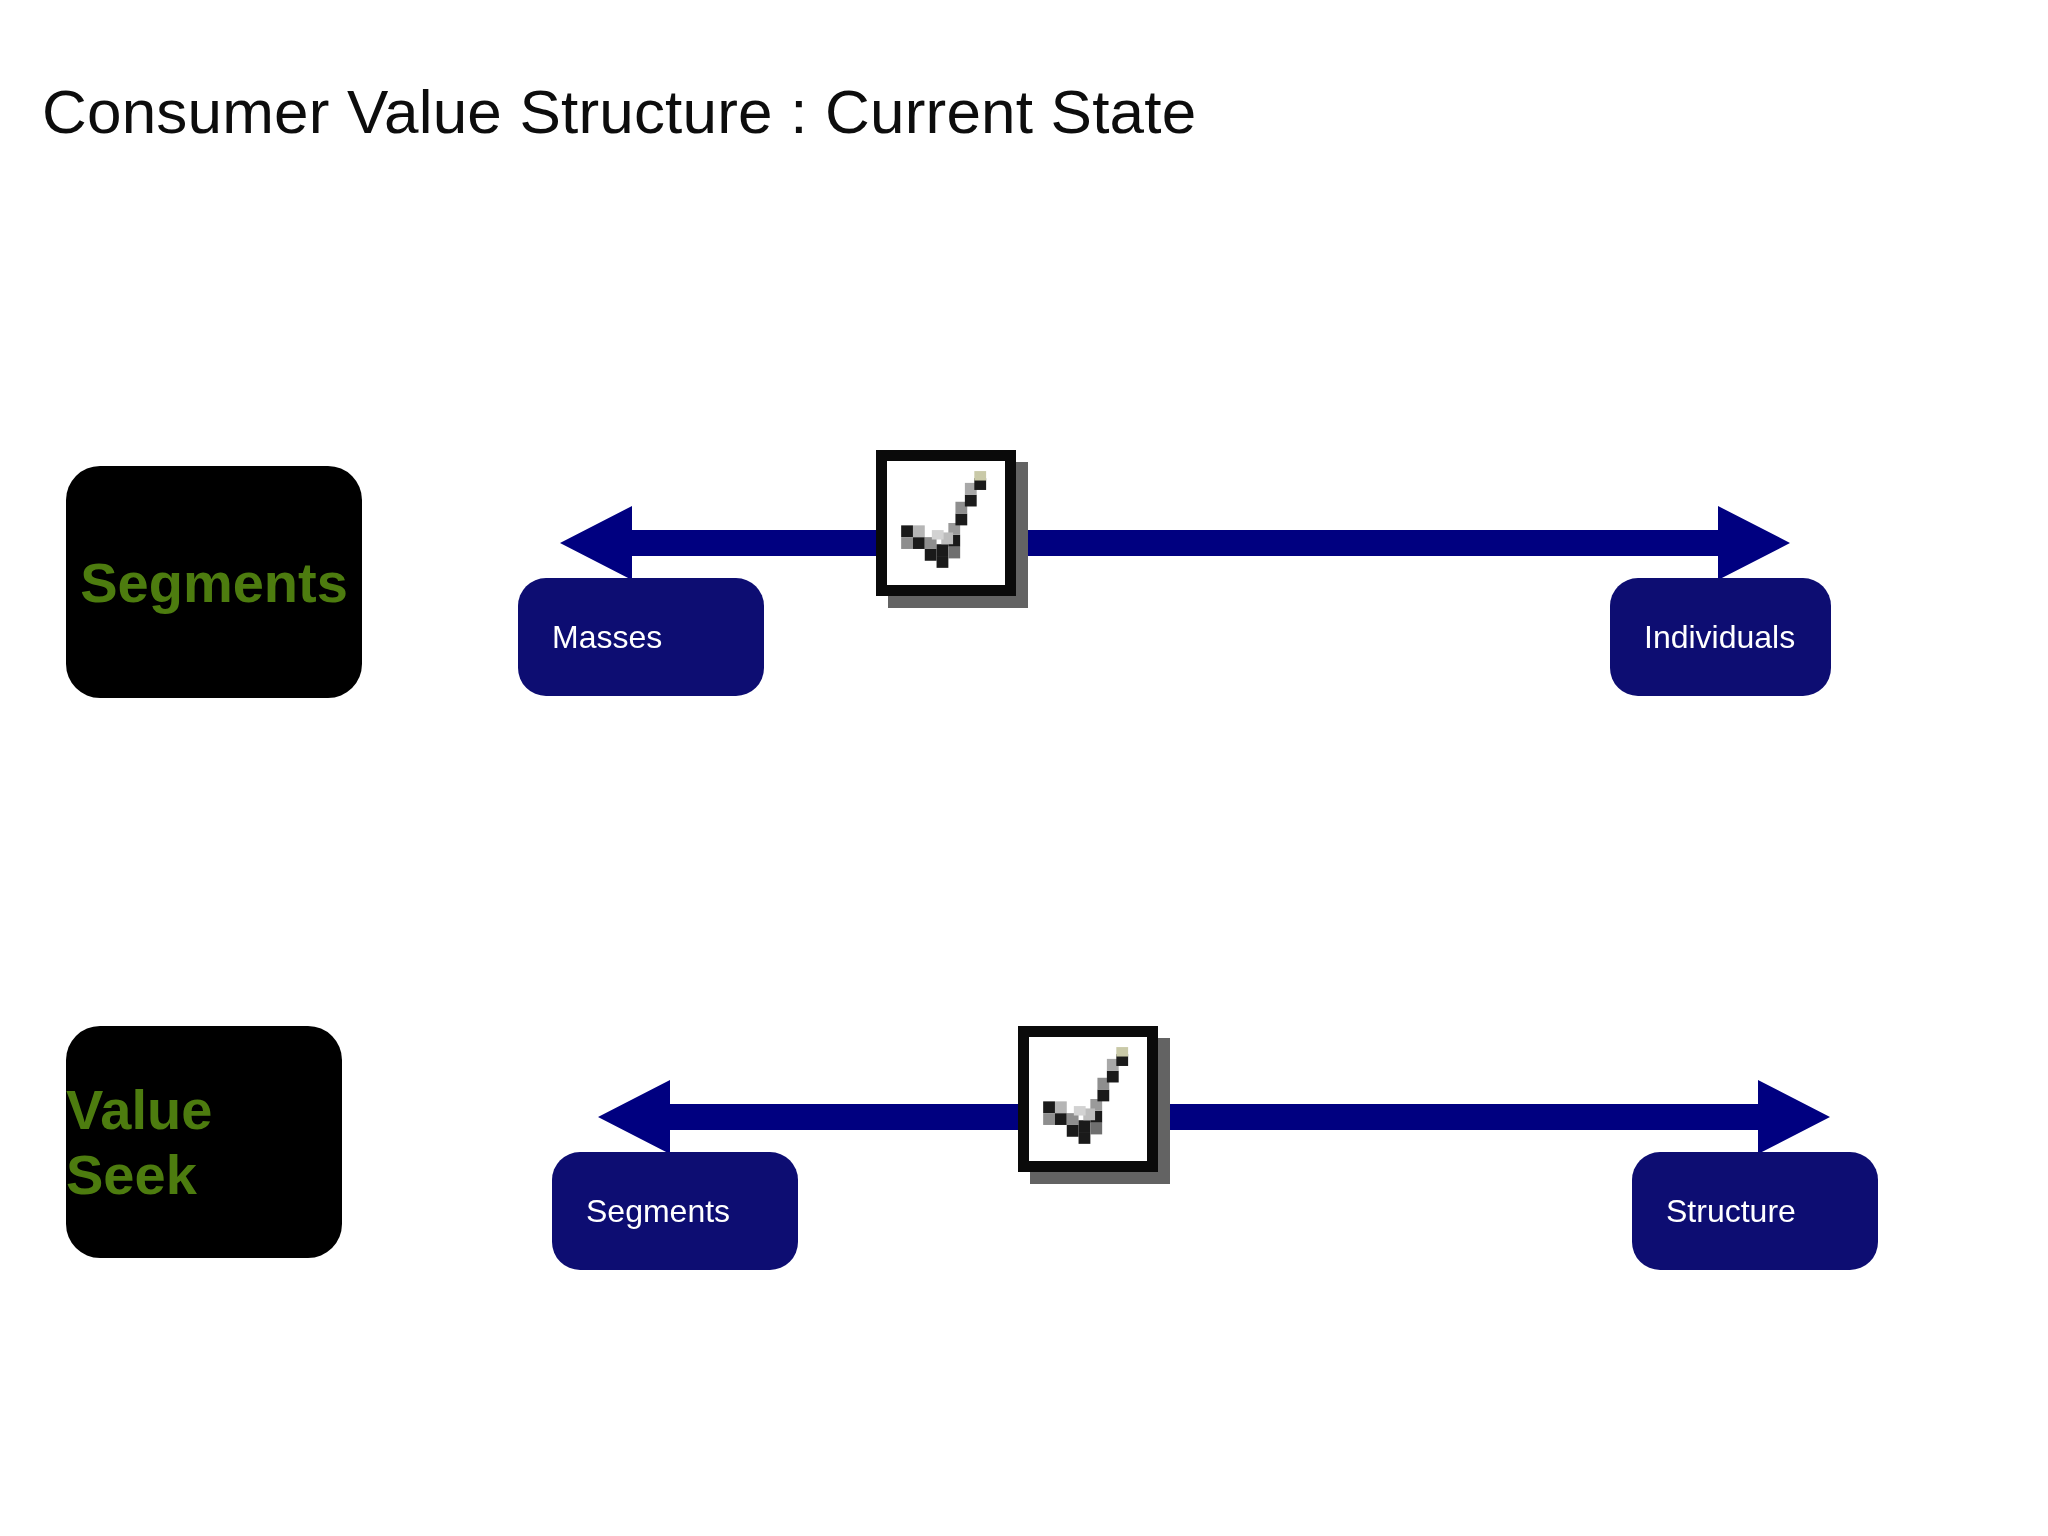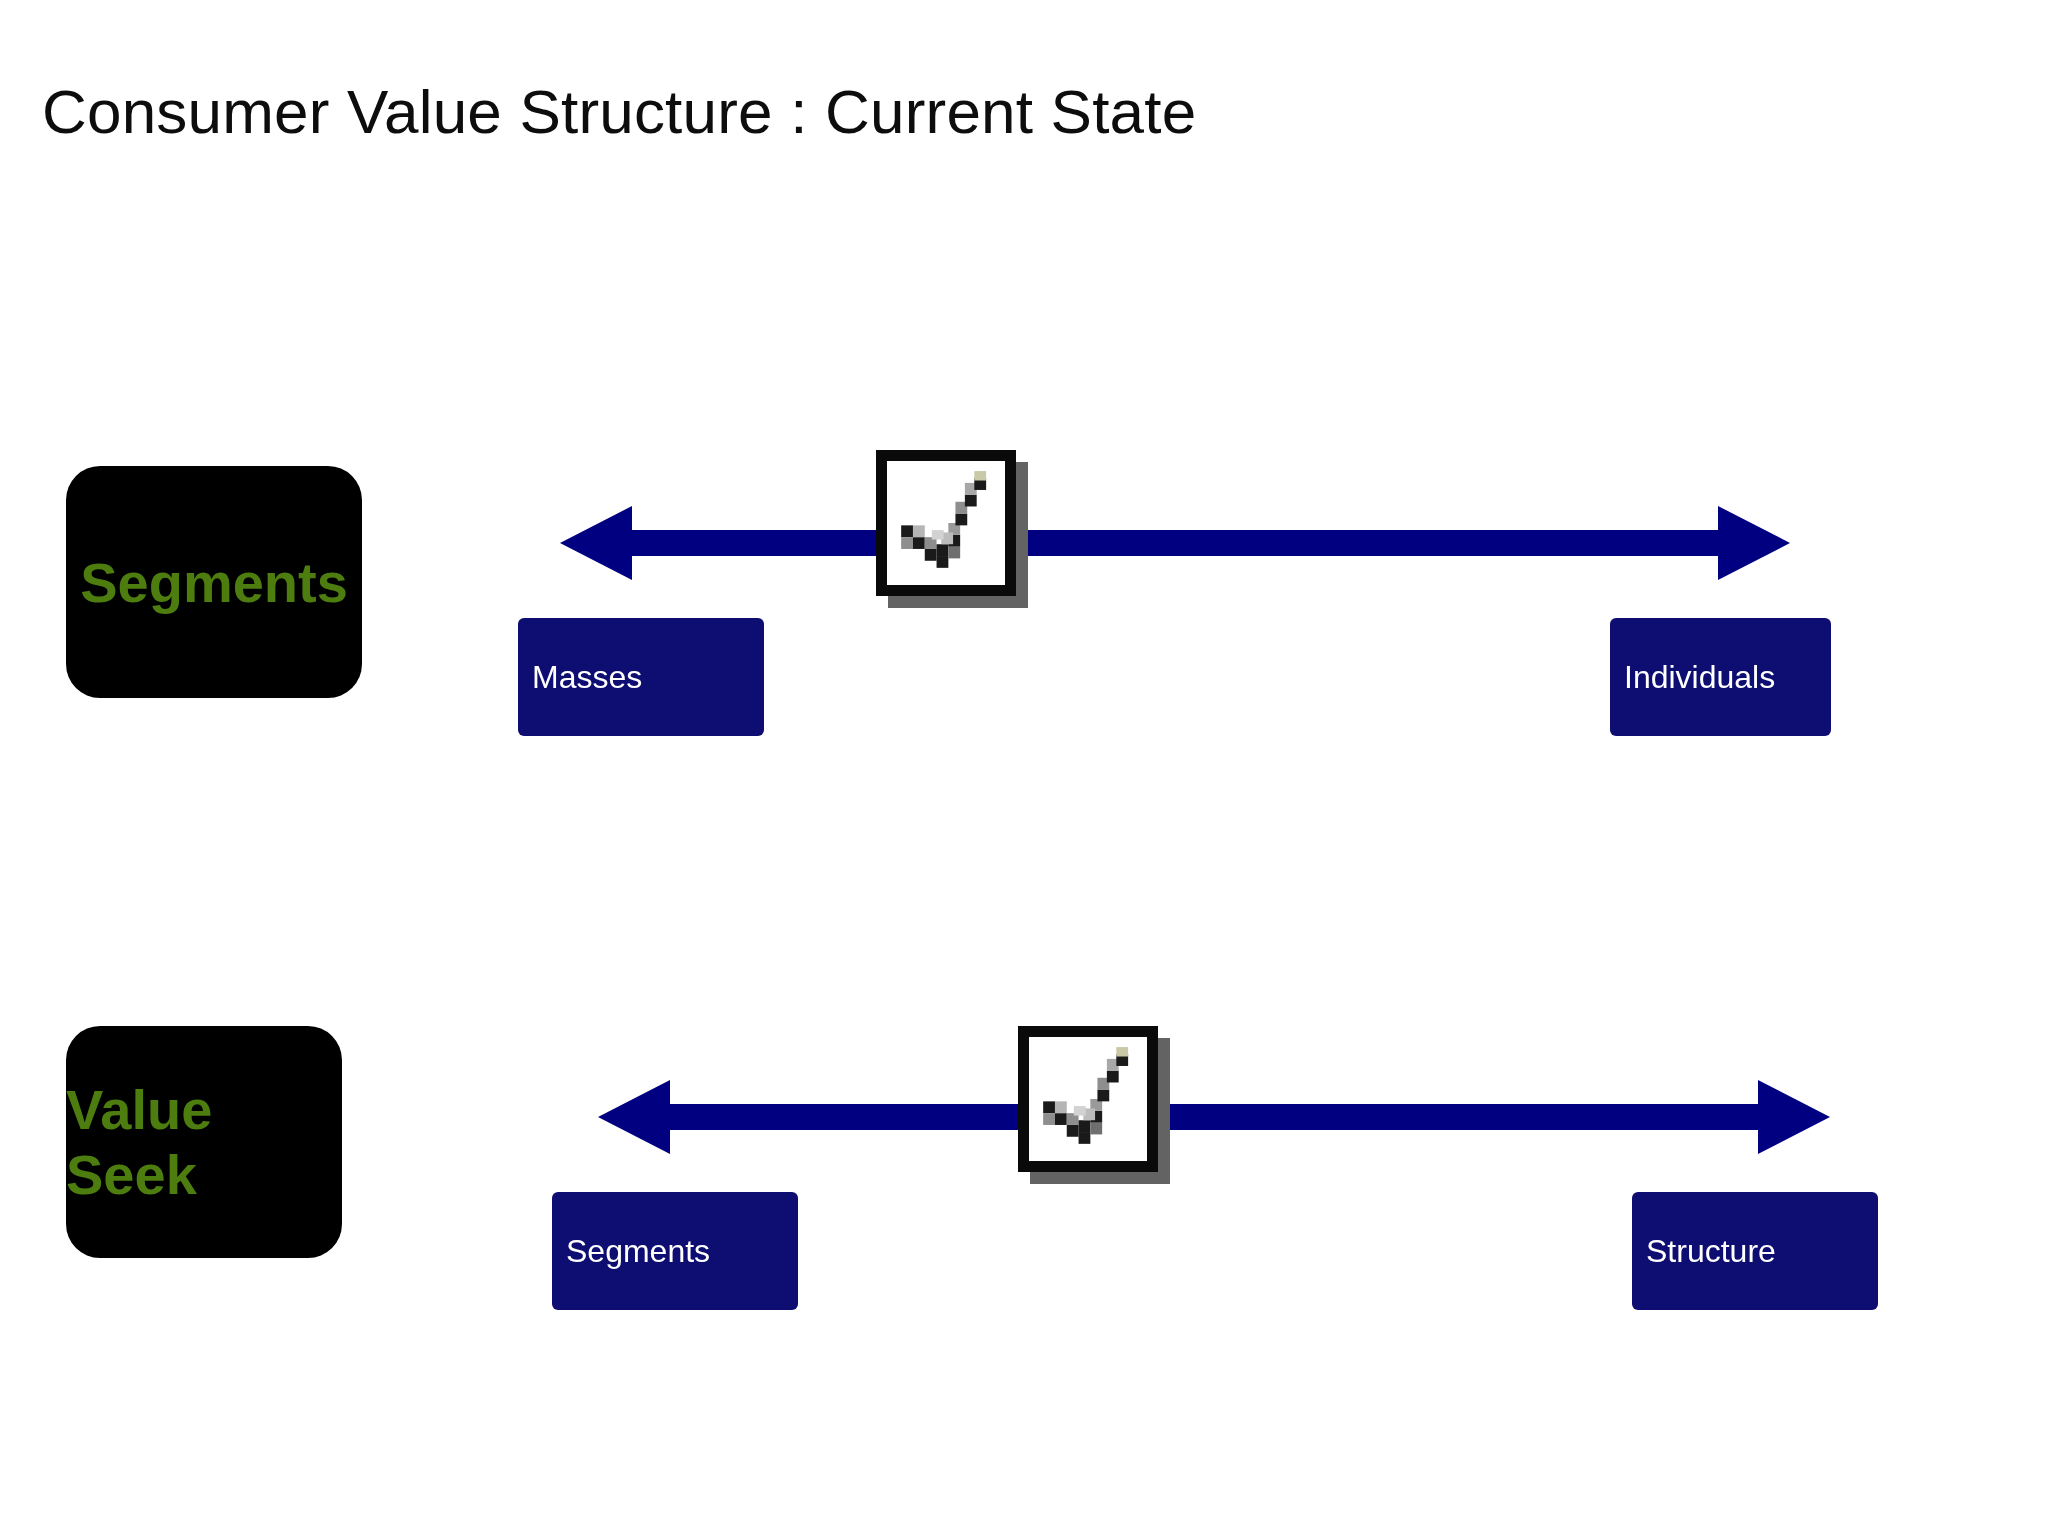--- a/index.html
+++ b/index.html
@@ -62,28 +62,27 @@
     left: 66px;
     top: 26px;
     width: 276px;
     height: 232px;
   }
 
   
   .pole {
     position: absolute;
     background: #0d0d72;
-    border-radius: 6px;
+    border-radius: 28px;
     color: #ffffff;
     font-size: 32px;
     display: flex;
     align-items: center;
     box-sizing: border-box;
-    padding-left: 14px;
-    margin-top: 40px;
+    padding-left: 34px;
   }
   .row-1 .pole-left  { left: 518px;  top: 148px; width: 246px; height: 118px; }
   .row-1 .pole-right { left: 1610px; top: 148px; width: 221px; height: 118px; align-items: center; }
   .row-2 .pole-left  { left: 552px;  top: 152px; width: 246px; height: 118px; }
   .row-2 .pole-right { left: 1632px; top: 152px; width: 246px; height: 118px; }
 
   
   .arrow-wrap {
     position: absolute;
     height: 90px;

